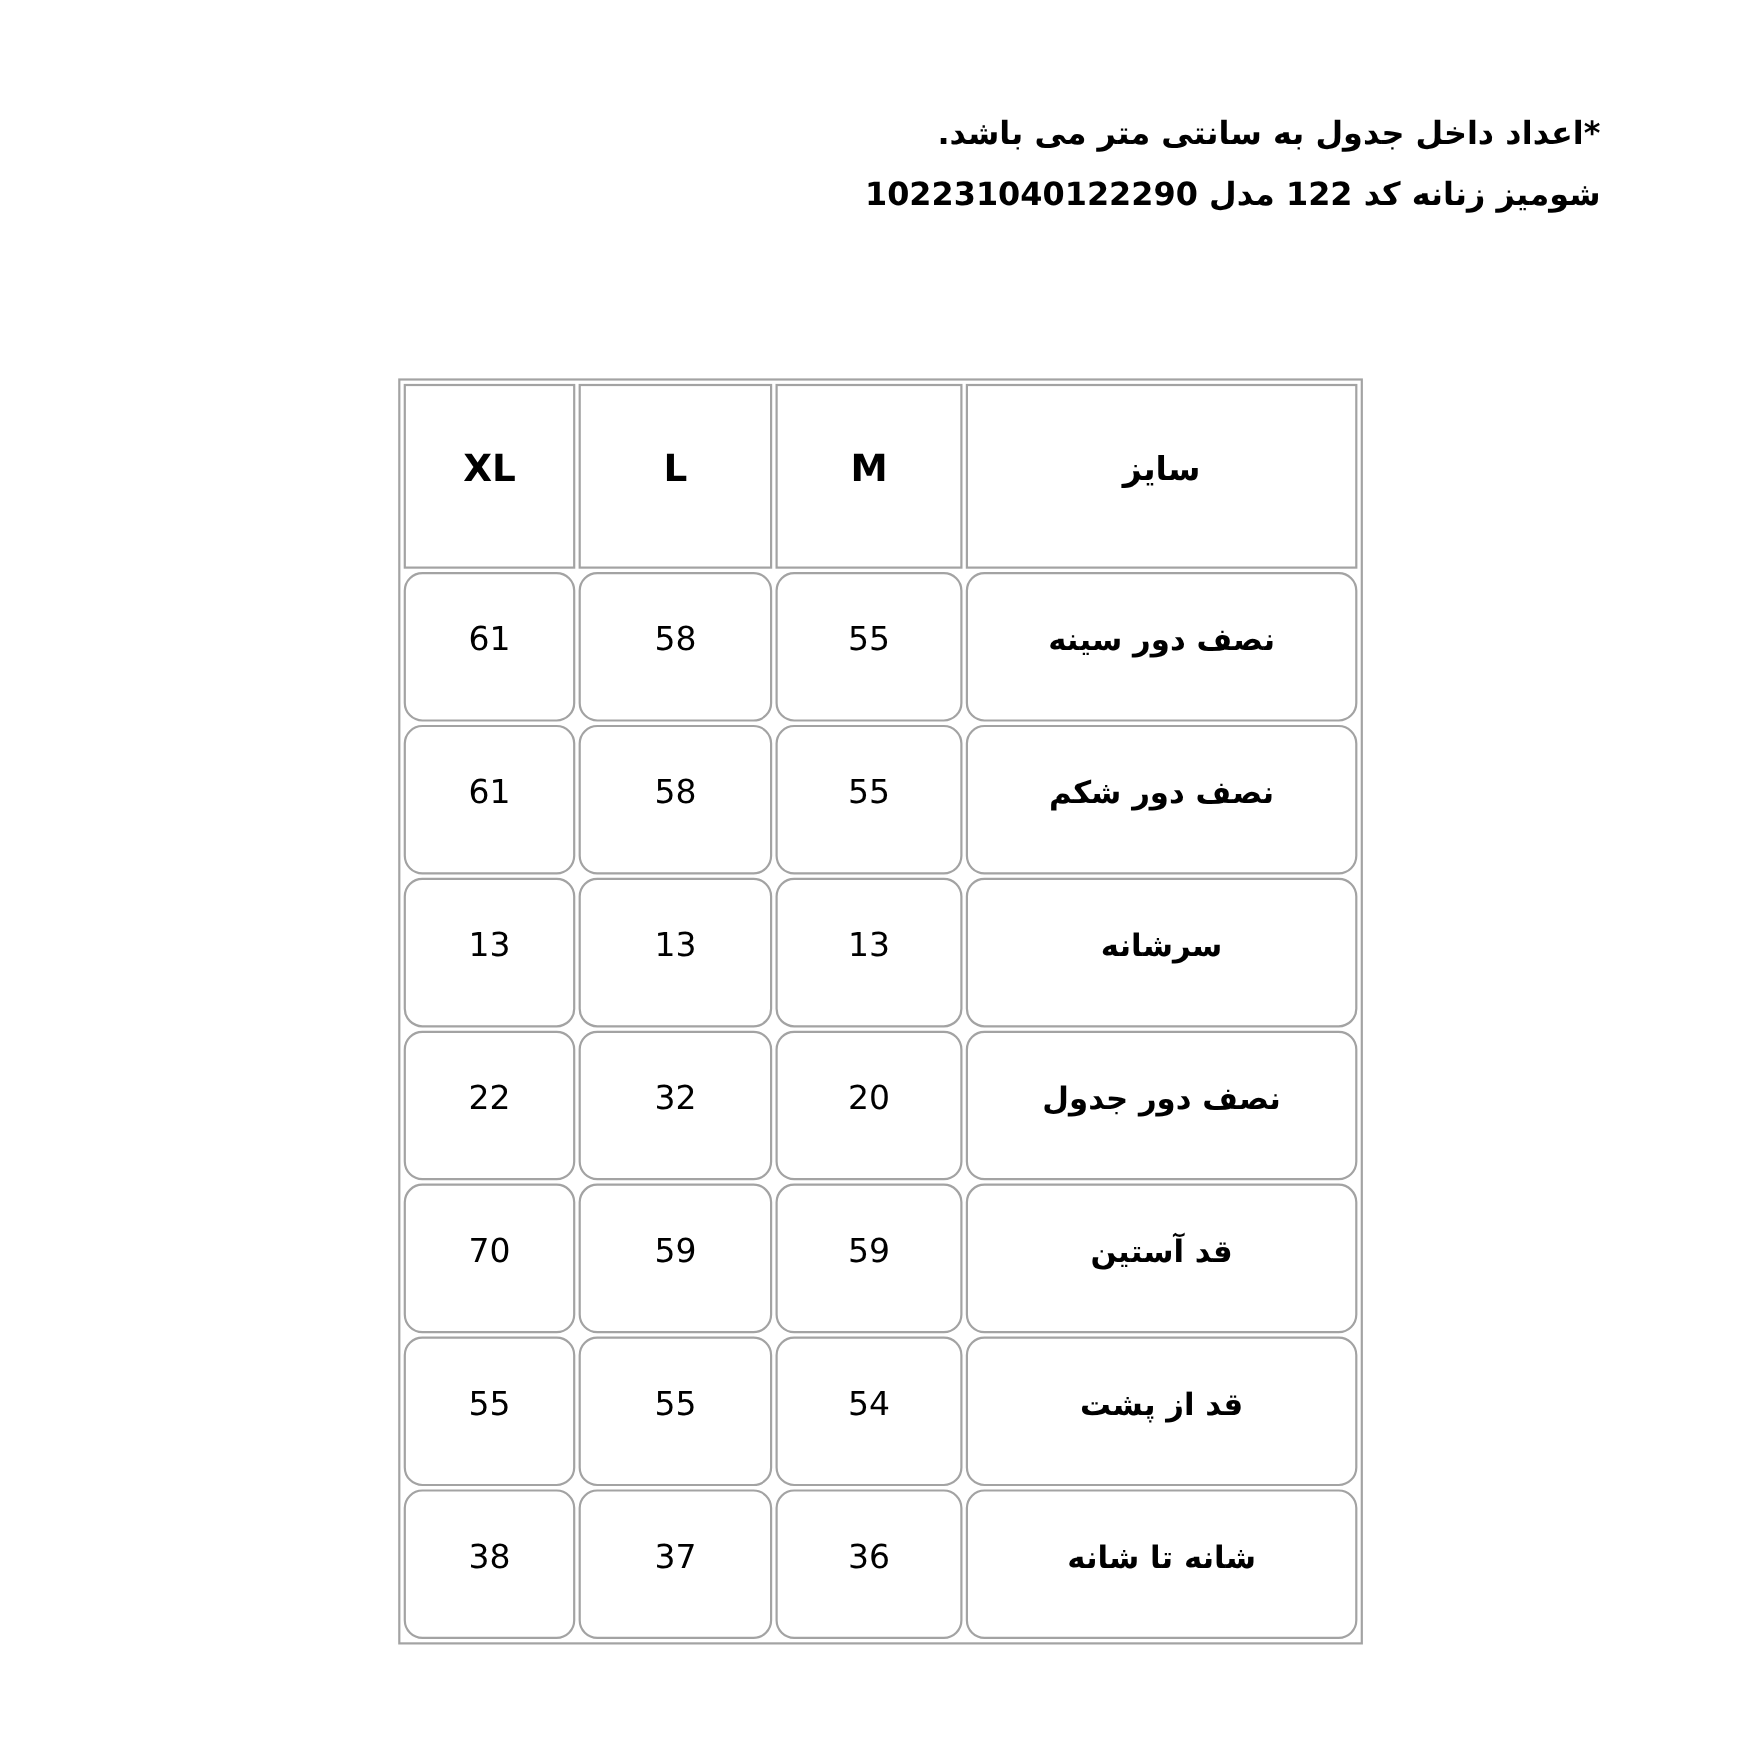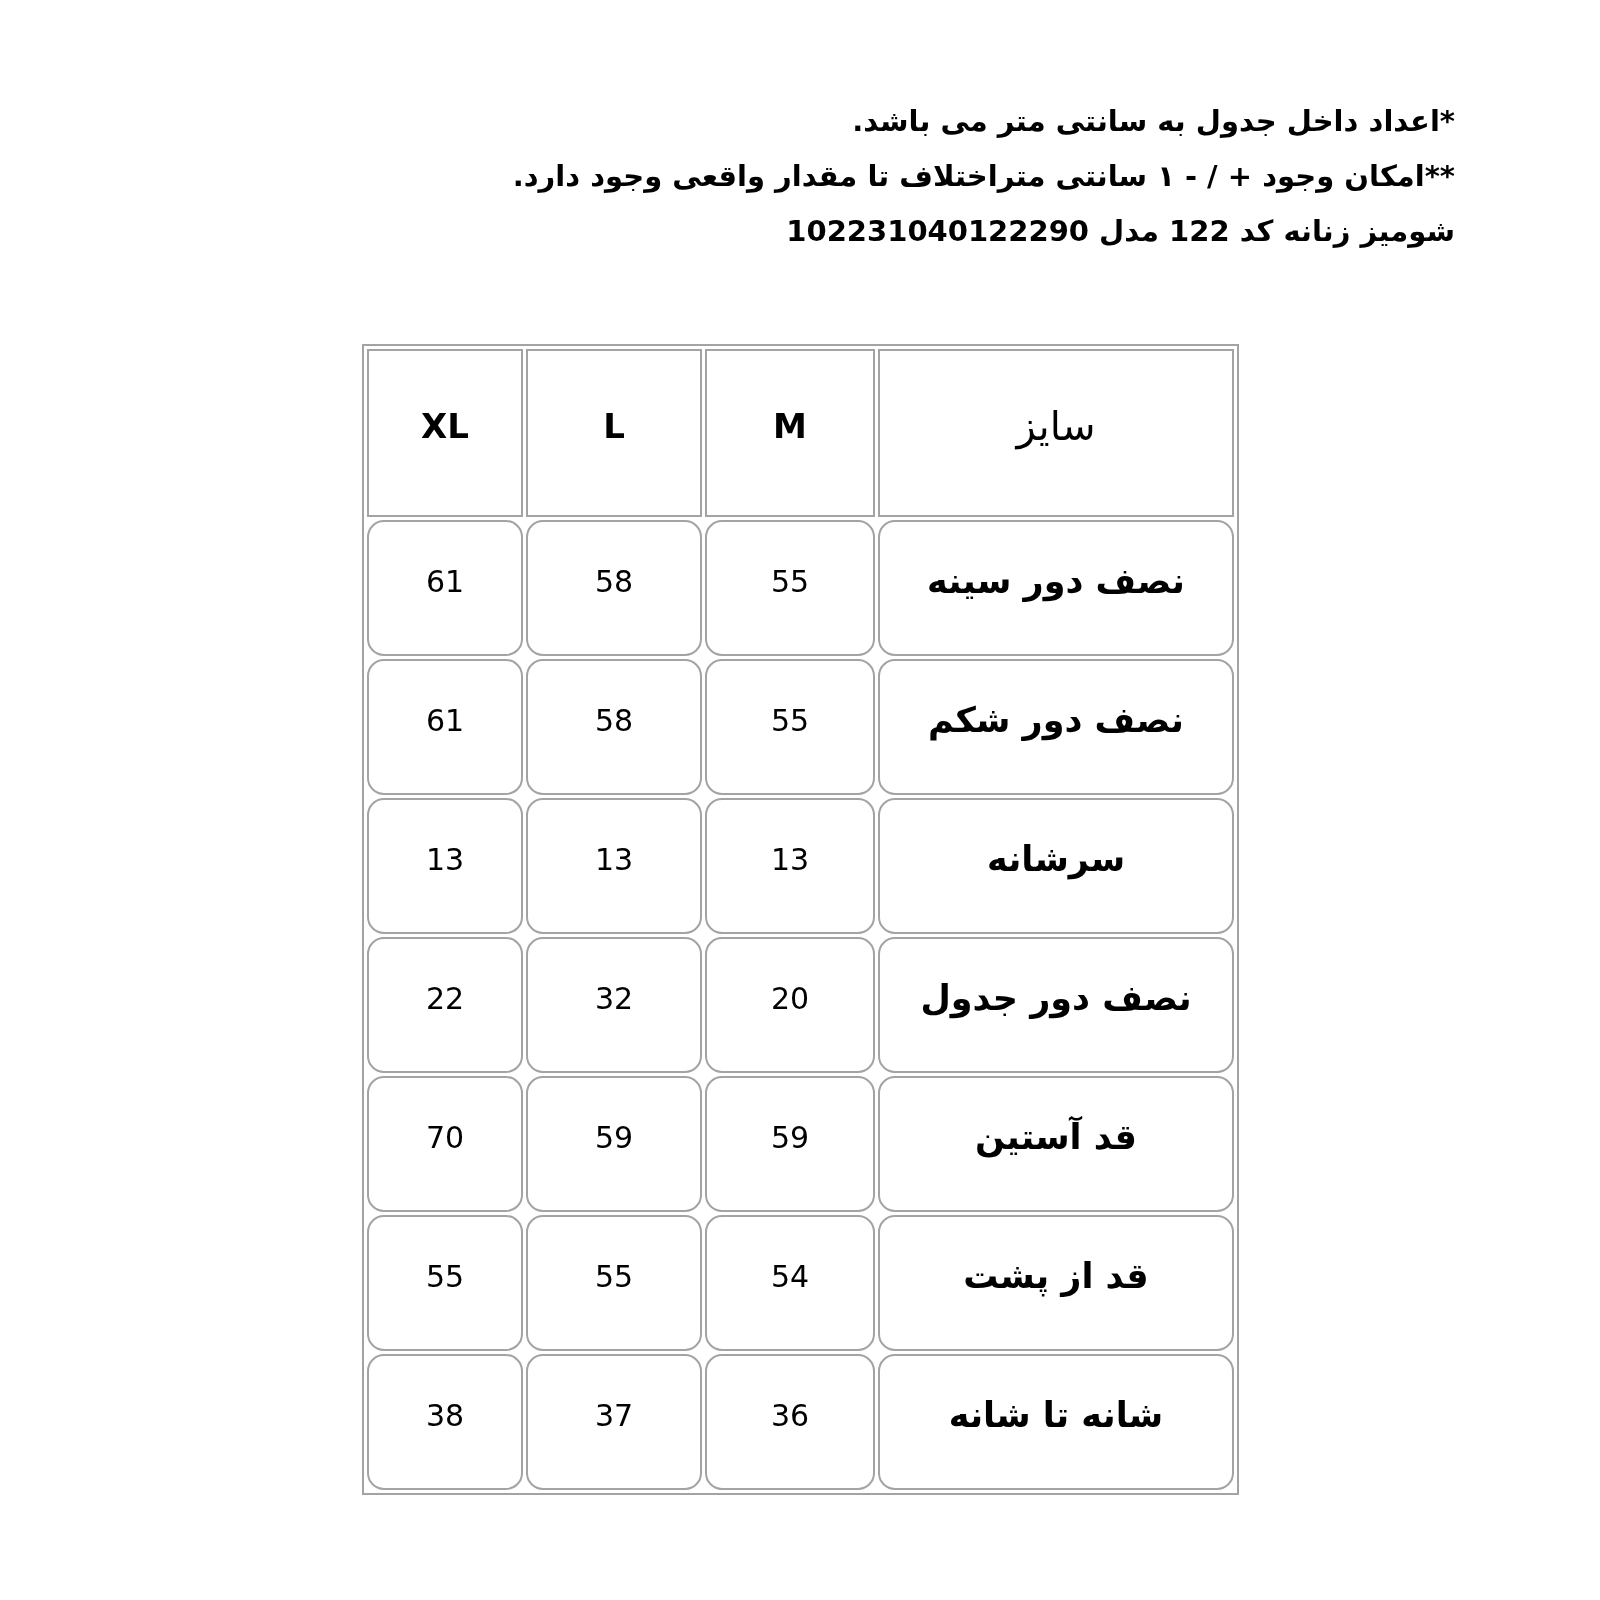--- a/index.html
+++ b/index.html
@@ -61,38 +61,37 @@
   col.col-xl   { width: 156px; }
 
   tr.header-row td { height: 150px; margin-top: 14px; }
   tr.data-row  td  { height: 118px; border-radius: 17px; }
 
   .hdr-latin {
     font-weight: bold;
     font-size: 34px;
   }
   .hdr-fa {
-    font-weight: normal;
-    font-size: 40px;
+    font-weight: bold;
+    font-size: 30px;
   }
   .cell-num {
     font-weight: normal;
     font-size: 30px;
   }
   .cell-label {
     font-weight: bold;
-    font-size: 35px;
+    font-size: 28px;
   }
 </style>
 </head>
 <body>
 
 <div class="notes">
   <span class="note-line">*اعداد داخل جدول به سانتی متر می باشد.</span>
-  <span class="note-line">**امکان وجود + / - ۱ سانتی متراختلاف تا مقدار واقعی وجود دارد.</span>
   <span class="note-line">شومیز زنانه کد 122 مدل 102231040122290</span>
 </div>
 
 <div class="size-table-wrap">
   <table class="size-table">
     <colgroup>
       <col class="col-size">
       <col class="col-m">
       <col class="col-l">
       <col class="col-xl">

